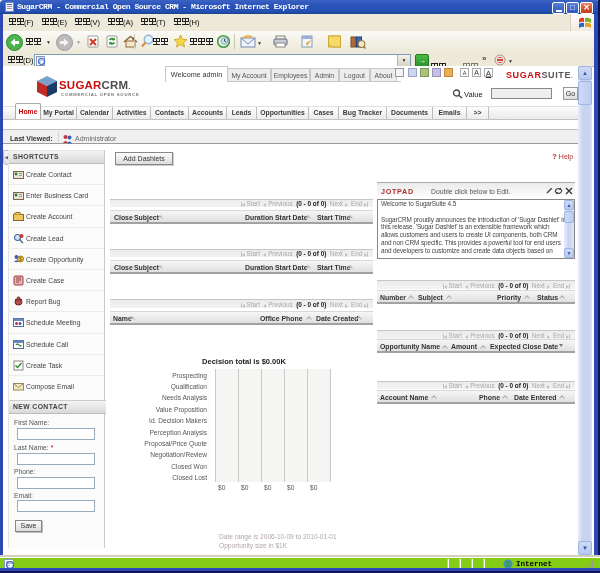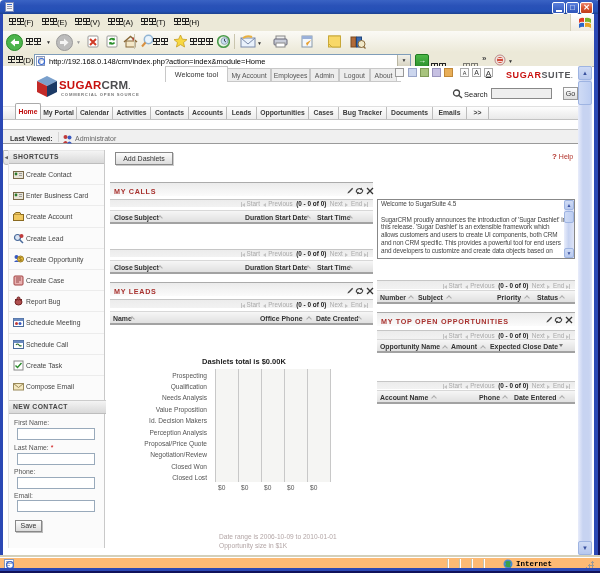--- a/index.html
+++ b/index.html
@@ -42,21 +42,21 @@
 #borderR{position:absolute;left:594px;top:14px;width:4px;height:555px;background:#2b48b4;}
 #borderR2{position:absolute;left:598px;top:0px;width:2px;height:573px;background:#10125a;}
 #borderB{position:absolute;left:0;top:568px;width:600px;height:4px;background:#2b48b4;}
 #borderB2{position:absolute;left:0;top:571px;width:600px;height:2px;background:#10125a;}
 #content{position:absolute;left:3px;top:66px;width:575px;height:491px;background:#fff;overflow:hidden;}
 
 #vscroll{position:absolute;left:578px;top:66px;width:14px;height:489px;background:linear-gradient(90deg,#e9edfb,#c7d3f1 35%,#c7d3f1 80%,#dde3f7);}
 .sbtn{position:absolute;left:0;width:14px;height:14px;background:linear-gradient(#cfdbf5,#b7c8ee);border:1px solid #9eb4e2;border-radius:2px;box-sizing:border-box;color:#39519e;font:6px "Liberation Sans";text-align:center;line-height:13px;}
 #sthumb{position:absolute;left:0;top:15px;width:14px;height:24px;background:linear-gradient(90deg,#cfdbf5,#bccdf2);border:1px solid #9eb4e2;border-radius:2px;box-sizing:border-box;}
 
-#statusbar{position:absolute;left:0px;top:557px;width:600px;height:11px;background:#fdba74;border-top:1px solid #fff;box-shadow:0 -2px 0 #d4d0ba;text-align:center;}
+#statusbar{position:absolute;left:0px;top:557px;width:600px;height:11px;background:#84cc16;border-top:1px solid #fff;box-shadow:0 -2px 0 #d4d0ba;text-align:center;}
 
 #page{position:absolute;left:0;top:0;width:575px;height:491px;background:#fff;font-size:7.5px;color:#333;}
 .toptab{position:absolute;top:2px;height:13px;background:#ededed;border:1px solid #c8c8c8;border-bottom:none;box-sizing:border-box;font-size:6.8px;color:#555;text-align:center;line-height:13px;}
 .sq{position:absolute;top:2px;width:9px;height:9px;box-sizing:border-box;border:1px solid #999;}
 .abox{position:absolute;width:9px;height:9px;box-sizing:border-box;border:1px solid #aaa;background:#fdfdfd;color:#333;text-align:center;}
 #navtabs{position:absolute;left:0;top:40px;width:575px;height:12px;background:linear-gradient(#fdfdfd,#e9e9e9);border-bottom:1px solid #c2c2c2;border-top:1px solid #e0e0e0;}
 .ntab{position:absolute;top:0;height:12px;box-sizing:border-box;border-right:1px solid #bcbcbc;font-size:6.8px;font-weight:bold;color:#3a3a3a;text-align:center;line-height:12px;background:linear-gradient(#fefefe,#ececec);}
 #lastviewed{position:absolute;left:0;top:62.5px;width:575px;height:15.5px;background:#f0f0f0;border-top:1px solid #c0c0c0;border-bottom:1.5px solid #9a9a9a;box-sizing:border-box;}
 
 #sidebar{position:absolute;left:5px;top:84px;width:97px;height:398px;background:#fbfbfb;border-right:1px solid #c9c9c9;border-left:1px solid #e4e4e4;box-sizing:border-box;}
@@ -84,20 +84,21 @@
 .pb{display:inline-block;width:1px;height:5px;background:#c2c2c2;vertical-align:-1px;}
 </style></head>
 <body>
 <div id="win">
   <div id="titlebar">
     <div class="abs" style="left:5px;top:2px;width:9px;height:10px;background:#f4f4f8;border:1px solid #7a8ab8;box-sizing:border-box;">
         <div style="margin:1px;height:1px;background:#3b6ad0;"></div>
         <div style="margin:1px;height:1px;background:#99a;"></div>
         <div style="margin:1px;height:1px;background:#99a;"></div>
       </div>
+    <div id="titletext">SugarCRM - Commercial Open Source CRM - Microsoft Internet Explorer</div>
     <div class="tbtn" id="btn-min">
         <div style="position:absolute;left:2.5px;bottom:1.5px;width:6px;height:2px;background:#fff;"></div>
       </div>
     <div class="tbtn" id="btn-max">□</div>
     <div class="tbtn" id="btn-close">✕</div>
   </div>
   <div id="menubar">
     <div class="menuitem" style="left:5px;"><i class="cjk"></i><i class="cjk"></i>(F)</div>
     <div class="menuitem" style="left:38px;"><i class="cjk"></i><i class="cjk"></i>(E)</div>
     <div class="menuitem" style="left:71px;"><i class="cjk"></i><i class="cjk"></i>(V)</div>
@@ -187,21 +188,20 @@
       </svg>
   </div>
   <div id="addrbar">
     <div class="abs" style="left:4px;top:4px;font:7.5px 'Liberation Sans';color:#000;"><i class="cjk"></i><i class="cjk"></i>(D)</div>
     <div id="addrinput">
       <svg class="abs" style="left:1px;top:1px;" width="10" height="10">
           <rect x="0.5" y="0.5" width="8" height="9" fill="#fff" stroke="#8899bb"></rect>
           <path d="M2 2 h5 M2 4 h5 M2 6 h3" stroke="#99a" stroke-width="0.8"></path>
           <circle cx="5.5" cy="5.5" r="3" fill="none" stroke="#3a6ad0" stroke-width="1.2"></circle>
         </svg>
-      <div id="addrtext">http://192.168.0.148/crm/index.php?action=index&amp;module=Home</div>
       <div id="addrdrop">▼</div>
     </div>
     <div id="gobtn">→</div>
     <div class="abs" style="left:427px;top:4px;"><i class="cjk"></i><i class="cjk"></i></div>
     <div class="abs" style="left:459px;top:4px;opacity:0.55;"><i class="cjk"></i><i class="cjk"></i></div>
     <div class="abs" style="left:479px;top:2px;font:bold 8px 'Liberation Sans';color:#444;">»</div>
     <svg class="abs" style="left:491px;top:2px;" width="12" height="12">
         <circle cx="6" cy="6" r="5" fill="#f0e8e0" stroke="#b88"></circle>
         <path d="M3 6 a3 3 0 0 1 6 0 a3 3 0 0 1 -6 0" fill="#d04a3a"></path>
         <path d="M3.5 4.5 h5 M3.5 7.5 h5" stroke="#fff" stroke-width="0.8"></path>
@@ -214,41 +214,41 @@
   <div id="content">
       <div id="page">
 
     <svg class="abs" style="left:33px;top:10px;" width="23" height="22">
           <polygon points="11,0 21,5 11,10 1,5" fill="#7aa0cc"></polygon>
           <polygon points="1,5 11,10 11,21 1,16" fill="#c22a28"></polygon>
           <polygon points="21,5 11,10 11,21 21,16" fill="#1c3a66"></polygon>
         </svg>
     <div class="abs" style="left:56px;top:13px;font-size:11.5px;font-weight:bold;letter-spacing:0.2px;"><span style="color:#c8100e;">SUGAR</span><span style="color:#4d4d50;">CRM<span style="font-size:8px;">.</span></span></div>
     <div class="abs" style="left:58px;top:26px;font-size:4.2px;font-weight:bold;color:#777;letter-spacing:0.8px;">COMMERCIAL OPEN SOURCE</div>
-    <div class="toptab" style="left:162px;top:0px;width:63px;height:16px;background:#fff;color:#333;line-height:15px;font-size:7.2px;">Welcome tool</div>
+    <div class="toptab" style="left:162px;top:0px;width:63px;height:16px;background:#fff;color:#333;line-height:15px;font-size:7.2px;">Welcome admin</div>
     <div class="toptab" style="left:224px;width:44px;">My Account</div>
     <div class="toptab" style="left:268px;width:39px;">Employees</div>
     <div class="toptab" style="left:307px;width:29px;">Admin</div>
     <div class="toptab" style="left:336px;width:31px;">Logout</div>
     <div class="toptab" style="left:367px;width:27px;">About</div>
     <div class="abs" style="left:224px;top:15px;width:174px;height:1px;background:#c8c8c8;"></div>
     <div class="sq" style="left:392px;background:#f4f4f4;border-color:#999;"></div>
     <div class="sq" style="left:404.5px;background:#ccd6ee;border-color:#99a4c8;"></div>
     <div class="sq" style="left:416.5px;background:#a8c47e;border-color:#7e9a56;"></div>
     <div class="sq" style="left:429px;background:#c6c0e2;border-color:#9a94bc;"></div>
     <div class="sq" style="left:441px;background:#e8ae58;border-color:#c08838;"></div>
     <div class="abox" style="left:457px;top:2px;font-size:5.5px;line-height:8px;">A</div>
     <div class="abox" style="left:469px;top:2px;font-size:7px;line-height:8.5px;">A</div>
     <div class="abox" style="left:481px;top:2px;font-size:8px;line-height:9px;text-decoration:underline;">A</div>
     <div class="abs" style="left:503px;top:4px;font-size:9px;font-weight:bold;letter-spacing:0.6px;"><span style="color:#c8100e;">SUGAR</span><span style="color:#55565a;">SUITE<span style="font-size:6px;">.</span></span></div>
     <svg class="abs" style="left:449px;top:23px;" width="11" height="10">
           <circle cx="4.5" cy="4" r="3" fill="none" stroke="#444" stroke-width="1.3"></circle>
           <path d="M7 6.5 L10 9" stroke="#444" stroke-width="1.5"></path>
         </svg>
-    <div class="abs" style="left:461px;top:24px;font-size:7.5px;color:#222;">Search</div>
+    <div class="abs" style="left:461px;top:24px;font-size:7.5px;color:#222;">Value</div>
     <div class="abs" style="left:488px;top:22px;width:61px;height:11px;background:#eee;border:1px solid #888;box-sizing:border-box;"></div>
     <div class="abs" style="left:560px;top:21px;width:15px;height:13px;background:linear-gradient(#fff,#ddd);border:1px solid #999;box-sizing:border-box;font-size:7.2px;color:#333;text-align:center;line-height:11px;">Go</div>
 
     <div id="navtabs">
       <div class="ntab" style="left:12px;width:26px;background:#fff;color:#c00a0a;border:1px solid #aaa;border-bottom:none;border-radius:2px 2px 0 0;top:-4px;height:16px;line-height:15px;">Home</div>
       <div class="ntab" style="left:38px;width:36px;">My Portal</div>
       <div class="ntab" style="left:74px;width:36px;">Calendar</div>
       <div class="ntab" style="left:110px;width:38px;">Activities</div>
       <div class="ntab" style="left:148px;width:38px;">Contacts</div>
       <div class="ntab" style="left:186px;width:38px;">Accounts</div>
@@ -369,35 +369,20 @@
       <div class="finput" style="top:303px;"></div>
       <div class="flabel" style="top:318px;">Phone:</div>
       <div class="finput" style="top:327px;"></div>
       <div class="flabel" style="top:342px;">Email:</div>
       <div class="finput" style="top:350px;"></div>
       <div class="abs" style="left:6px;top:370px;width:27px;height:12px;background:linear-gradient(#fcfcfc,#dcdcdc);border:1px solid #888;box-sizing:border-box;font-size:7px;color:#333;text-align:center;line-height:10px;box-shadow:1px 1px 0 #bbb;">Save</div>
     </div>
     <div class="abs" style="left:112px;top:86px;width:58px;height:13px;background:linear-gradient(#fcfcfc,#dcdcdc);border:1px solid #888;box-sizing:border-box;font-size:7px;color:#333;text-align:center;line-height:11px;box-shadow:1px 1px 0 #ccc;">Add Dashlets</div>
     <div class="abs" style="left:549px;top:86px;font-size:7px;color:#b03028;"><b style="font-size:8px;">?</b> Help</div>
 
-    <div class="dt" style="left:107px;top:116px;width:263px;">
-          <b>MY CALLS</b>
-      <svg class="dic" style="left:236px;" width="8" height="8">
-            <path d="M6.2 0.8 L7.2 1.8 L3 6 L1.4 6.6 L2 5 Z" fill="#444"></path>
-          </svg>
-      <svg class="dic" style="left:245px;" width="9" height="8">
-            <path d="M1.5 5.5 a3 3 0 0 1 5 -3" fill="none" stroke="#444" stroke-width="1.1"></path>
-            <path d="M6.8 0.6 l0.4 2.6 -2.6 -0.6z" fill="#444"></path>
-            <path d="M7.5 2.5 a3 3 0 0 1 -5 3" fill="none" stroke="#444" stroke-width="1.1"></path>
-            <path d="M2.2 7.4 l-0.4 -2.6 2.6 0.6z" fill="#444"></path>
-          </svg>
-      <svg class="dic" style="left:256px;" width="8" height="8">
-            <path d="M1 1 L7 7 M7 1 L1 7" stroke="#333" stroke-width="1.3"></path>
-          </svg>
-    </div>
     <div class="pg" style="left:107px;top:132.5px;width:263px;">
           <div><i class="pb"></i><i class="pa pl"></i> Start&nbsp;&nbsp;<i class="pa pl"></i> Previous&nbsp;&nbsp;<b>(0 - 0 of 0)</b>&nbsp;&nbsp;Next <i class="pa pr"></i>&nbsp;&nbsp;End <i class="pa pr"></i><i class="pb"></i></div>
         </div>
     <div class="ch" style="left:107px;top:143.5px;width:263px;">
       <span style="left:4px;">Close</span>
           <span style="left:24px;">Subject</span>
           <i class="si" style="left:48px;"></i>
       <span style="left:135px;">Duration</span>
           <span style="left:165px;">Start Date</span>
           <i class="si" style="left:196px;"></i>
@@ -412,67 +397,68 @@
       <span style="left:4px;">Close</span>
           <span style="left:24px;">Subject</span>
           <i class="si" style="left:48px;"></i>
       <span style="left:135px;">Duration</span>
           <span style="left:165px;">Start Date</span>
           <i class="si" style="left:196px;"></i>
       <span style="left:207px;">Start Time</span>
           <i class="si" style="left:238px;"></i>
     </div>
 
-    <div class="dt" style="left:107px;top:216px;width:263px;">
-          <b>MY LEADS</b>
-      <svg class="dic" style="left:236px;" width="8" height="8">
-            <path d="M6.2 0.8 L7.2 1.8 L3 6 L1.4 6.6 L2 5 Z" fill="#444"></path>
-          </svg>
-      <svg class="dic" style="left:245px;" width="9" height="8">
-            <path d="M1.5 5.5 a3 3 0 0 1 5 -3" fill="none" stroke="#444" stroke-width="1.1"></path>
-            <path d="M6.8 0.6 l0.4 2.6 -2.6 -0.6z" fill="#444"></path>
-            <path d="M7.5 2.5 a3 3 0 0 1 -5 3" fill="none" stroke="#444" stroke-width="1.1"></path>
-            <path d="M2.2 7.4 l-0.4 -2.6 2.6 0.6z" fill="#444"></path>
-          </svg>
-      <svg class="dic" style="left:256px;" width="8" height="8">
-            <path d="M1 1 L7 7 M7 1 L1 7" stroke="#333" stroke-width="1.3"></path>
-          </svg>
-    </div>
     <div class="pg" style="left:107px;top:233px;width:263px;">
           <div><i class="pb"></i><i class="pa pl"></i> Start&nbsp;&nbsp;<i class="pa pl"></i> Previous&nbsp;&nbsp;<b>(0 - 0 of 0)</b>&nbsp;&nbsp;Next <i class="pa pr"></i>&nbsp;&nbsp;End <i class="pa pr"></i><i class="pb"></i></div>
         </div>
     <div class="ch" style="left:107px;top:244.5px;width:263px;">
       <span style="left:3px;">Name</span>
           <i class="si" style="left:20px;"></i>
       <span style="left:150px;">Office Phone</span>
           <i class="si" style="left:197px;"></i>
       <span style="left:206px;">Date Created</span>
           <i class="si" style="left:247px;"></i>
     </div>
 
-    <div class="abs" style="left:151px;top:290.5px;width:180px;text-align:center;font-size:7.5px;font-weight:bold;color:#222;">Dashlets total is $0.00K</div>
+    <div class="abs" style="left:151px;top:290.5px;width:180px;text-align:center;font-size:7.5px;font-weight:bold;color:#222;">Decision total is $0.00K</div>
     <div class="chartlbl" style="left:104px;top:305.5px;">Prospecting</div>
     <div class="chartlbl" style="left:104px;top:316.9px;">Qualification</div>
     <div class="chartlbl" style="left:104px;top:328.3px;">Needs Analysis</div>
     <div class="chartlbl" style="left:104px;top:339.7px;">Value Proposition</div>
     <div class="chartlbl" style="left:104px;top:351.1px;">Id. Decision Makers</div>
     <div class="chartlbl" style="left:104px;top:362.5px;">Perception Analysis</div>
     <div class="chartlbl" style="left:104px;top:373.9px;">Proposal/Price Quote</div>
     <div class="chartlbl" style="left:104px;top:385.3px;">Negotiation/Review</div>
     <div class="chartlbl" style="left:104px;top:396.7px;">Closed Won</div>
     <div class="chartlbl" style="left:104px;top:408.1px;">Closed Lost</div>
     <div class="abs" style="left:212px;top:303px;width:115px;height:113px;background:linear-gradient(90deg,#c8c8c8 0 1px,transparent 1px) 0 0/23px 100% repeat-x,#f5f5f3;border-right:1px solid #c8c8c8;"></div>
     <div class="dz" style="left:215px;top:418px;color:#555;">$0</div>
     <div class="dz" style="left:238px;top:418px;color:#555;">$0</div>
     <div class="dz" style="left:261px;top:418px;color:#555;">$0</div>
     <div class="dz" style="left:284px;top:418px;color:#555;">$0</div>
     <div class="dz" style="left:307px;top:418px;color:#555;">$0</div>
     <div class="dz" style="left:216px;top:467px;">Date range is 2006-10-09 to 2010-01-01</div>
     <div class="dz" style="left:216px;top:476px;">Opportunity size in $1K</div>
 
+    <div class="dt" style="left:374px;top:116px;width:198px;">
+          <b>JOTPAD</b>
+      <span class="abs" style="left:54px;top:4.5px;font-size:6.8px;color:#555;">Double click below to Edit.</span>
+      <svg class="dic" style="left:168px;" width="8" height="8">
+            <path d="M6.2 0.8 L7.2 1.8 L3 6 L1.4 6.6 L2 5 Z" fill="#444"></path>
+          </svg>
+      <svg class="dic" style="left:177px;" width="9" height="8">
+            <path d="M1.5 5.5 a3 3 0 0 1 5 -3" fill="none" stroke="#444" stroke-width="1.1"></path>
+            <path d="M6.8 0.6 l0.4 2.6 -2.6 -0.6z" fill="#444"></path>
+            <path d="M7.5 2.5 a3 3 0 0 1 -5 3" fill="none" stroke="#444" stroke-width="1.1"></path>
+            <path d="M2.2 7.4 l-0.4 -2.6 2.6 0.6z" fill="#444"></path>
+          </svg>
+      <svg class="dic" style="left:188px;" width="8" height="8">
+            <path d="M1 1 L7 7 M7 1 L1 7" stroke="#333" stroke-width="1.3"></path>
+          </svg>
+    </div>
     <div class="abs" style="left:374px;top:132.5px;width:198px;height:60px;background:#fff;border:1px solid #888;box-sizing:border-box;overflow:hidden;">
       <div class="abs" style="left:3px;top:0.5px;font-size:6.4px;color:#444;line-height:7.8px;letter-spacing:-0.1px;white-space:pre;">Welcome to SugarSuite 4.5
 
 SugarCRM proudly announces the introduction of 'Sugar Dashlet' in
 this release. 'Sugar Dashlet' is an extensible framework which
 allows customers and users to create UI components, both CRM
 and non CRM specific. This provides a powerful tool for end users
 and developers to customize and create data objects based on</div>
       <div class="abs" style="right:0;top:0;width:10px;height:58px;background:linear-gradient(90deg,#e9edfb,#c7d3f1 45%,#dde3f7);">
         <div class="abs" style="left:0;top:0;width:10px;height:10px;background:linear-gradient(#cfdbf5,#b7c8ee);border:1px solid #9eb4e2;box-sizing:border-box;border-radius:2px;color:#39519e;font-size:5px;text-align:center;line-height:9px;">▲</div>
@@ -488,35 +474,20 @@
       <span style="left:3px;">Number</span>
           <i class="si" style="left:32px;"></i>
       <span style="left:41px;">Subject</span>
           <i class="si" style="left:70px;"></i>
       <span style="left:120px;">Priority</span>
           <i class="si" style="left:148px;"></i>
       <span style="left:160px;">Status</span>
           <i class="si" style="left:183px;"></i>
     </div>
 
-    <div class="dt" style="left:374px;top:245.5px;width:198px;">
-          <b>MY TOP OPEN OPPORTUNITIES</b>
-      <svg class="dic" style="left:168px;" width="8" height="8">
-            <path d="M6.2 0.8 L7.2 1.8 L3 6 L1.4 6.6 L2 5 Z" fill="#444"></path>
-          </svg>
-      <svg class="dic" style="left:177px;" width="9" height="8">
-            <path d="M1.5 5.5 a3 3 0 0 1 5 -3" fill="none" stroke="#444" stroke-width="1.1"></path>
-            <path d="M6.8 0.6 l0.4 2.6 -2.6 -0.6z" fill="#444"></path>
-            <path d="M7.5 2.5 a3 3 0 0 1 -5 3" fill="none" stroke="#444" stroke-width="1.1"></path>
-            <path d="M2.2 7.4 l-0.4 -2.6 2.6 0.6z" fill="#444"></path>
-          </svg>
-      <svg class="dic" style="left:188px;" width="8" height="8">
-            <path d="M1 1 L7 7 M7 1 L1 7" stroke="#333" stroke-width="1.3"></path>
-          </svg>
-    </div>
     <div class="pg" style="left:374px;top:264px;width:198px;">
           <div><i class="pb"></i><i class="pa pl"></i> Start&nbsp;&nbsp;<i class="pa pl"></i> Previous&nbsp;&nbsp;<b>(0 - 0 of 0)</b>&nbsp;&nbsp;Next <i class="pa pr"></i>&nbsp;&nbsp;End <i class="pa pr"></i><i class="pb"></i></div>
         </div>
     <div class="ch" style="left:374px;top:273px;width:198px;">
       <span style="left:3px;">Opportunity Name</span>
           <i class="si" style="left:66px;"></i>
       <span style="left:74px;">Amount</span>
           <i class="si" style="left:104px;"></i>
       <span style="left:113px;">Expected Close Date</span>
       <span style="left:182px;top:4px;width:0;height:0;border-left:2.5px solid transparent;border-right:2.5px solid transparent;border-top:3.5px solid #777;"></span>

